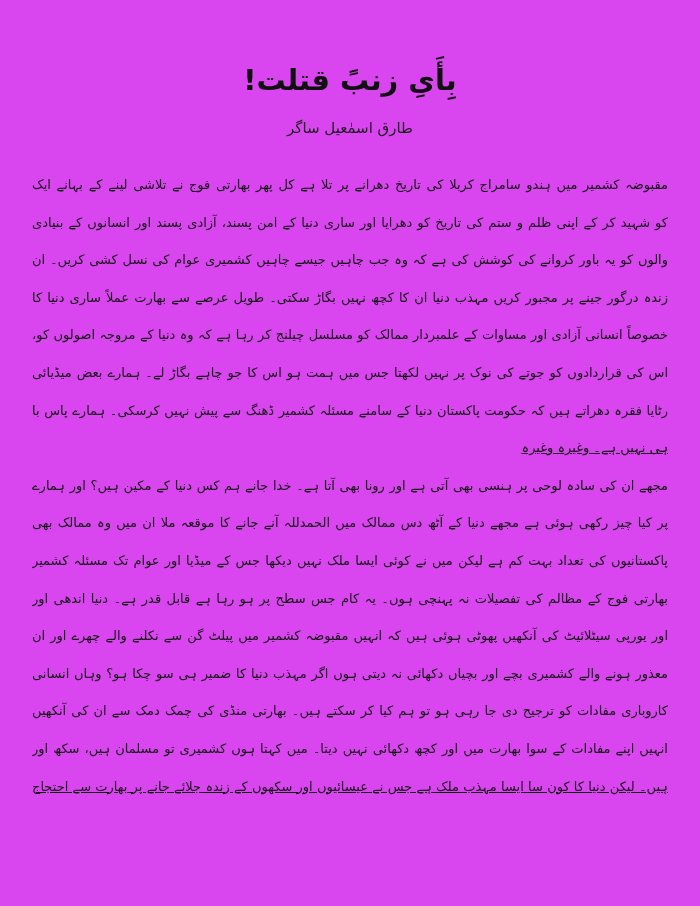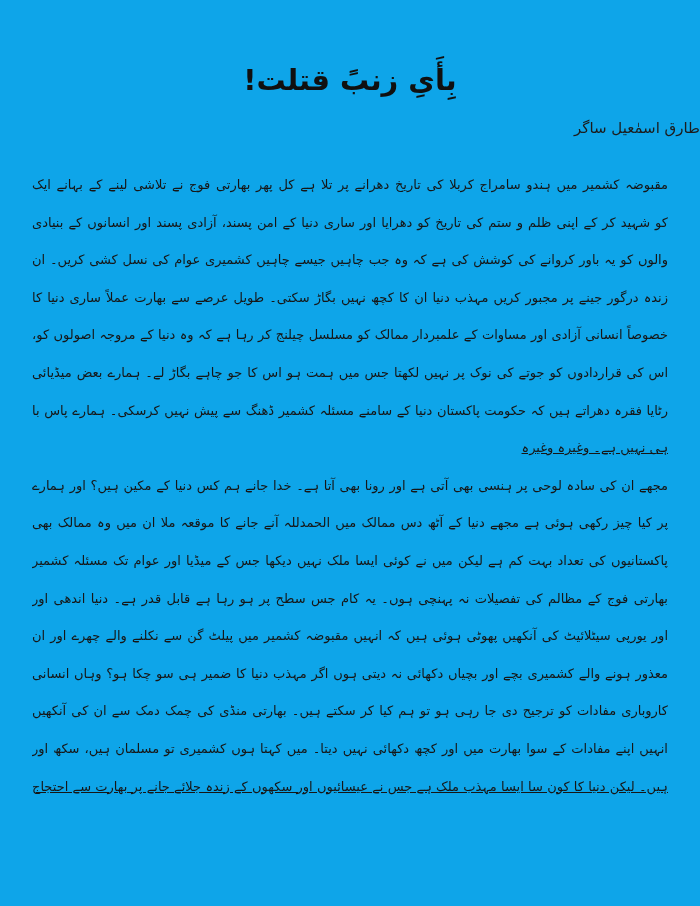--- a/index.html
+++ b/index.html
@@ -5,36 +5,37 @@
   html, body {
     margin: 0;
     padding: 0;
     background: #fcfcfc;
   }
   .page {
     position: relative;
     width: 700px;
     height: 906px;
     margin: 0 auto;
-    background: #0ea5e9;
+    background: #d946ef;
     color: #151515;
     font-family: "DejaVu Sans", sans-serif;
     overflow: hidden;
   }
   .title {
     direction: rtl;
     text-align: center;
     padding-top: 56px;
     font-size: 29px;
     line-height: 48px;
     font-weight: bold;
     color: #101010;
   }
   .author {
     direction: rtl;
+    text-align: center;
     margin-top: 12px;
     font-size: 15px;
     line-height: 24px;
     color: #1c1c1c;
   }
   .article {
     direction: rtl;
     margin: 26px 32px 0 32px;
   }
   .line {

